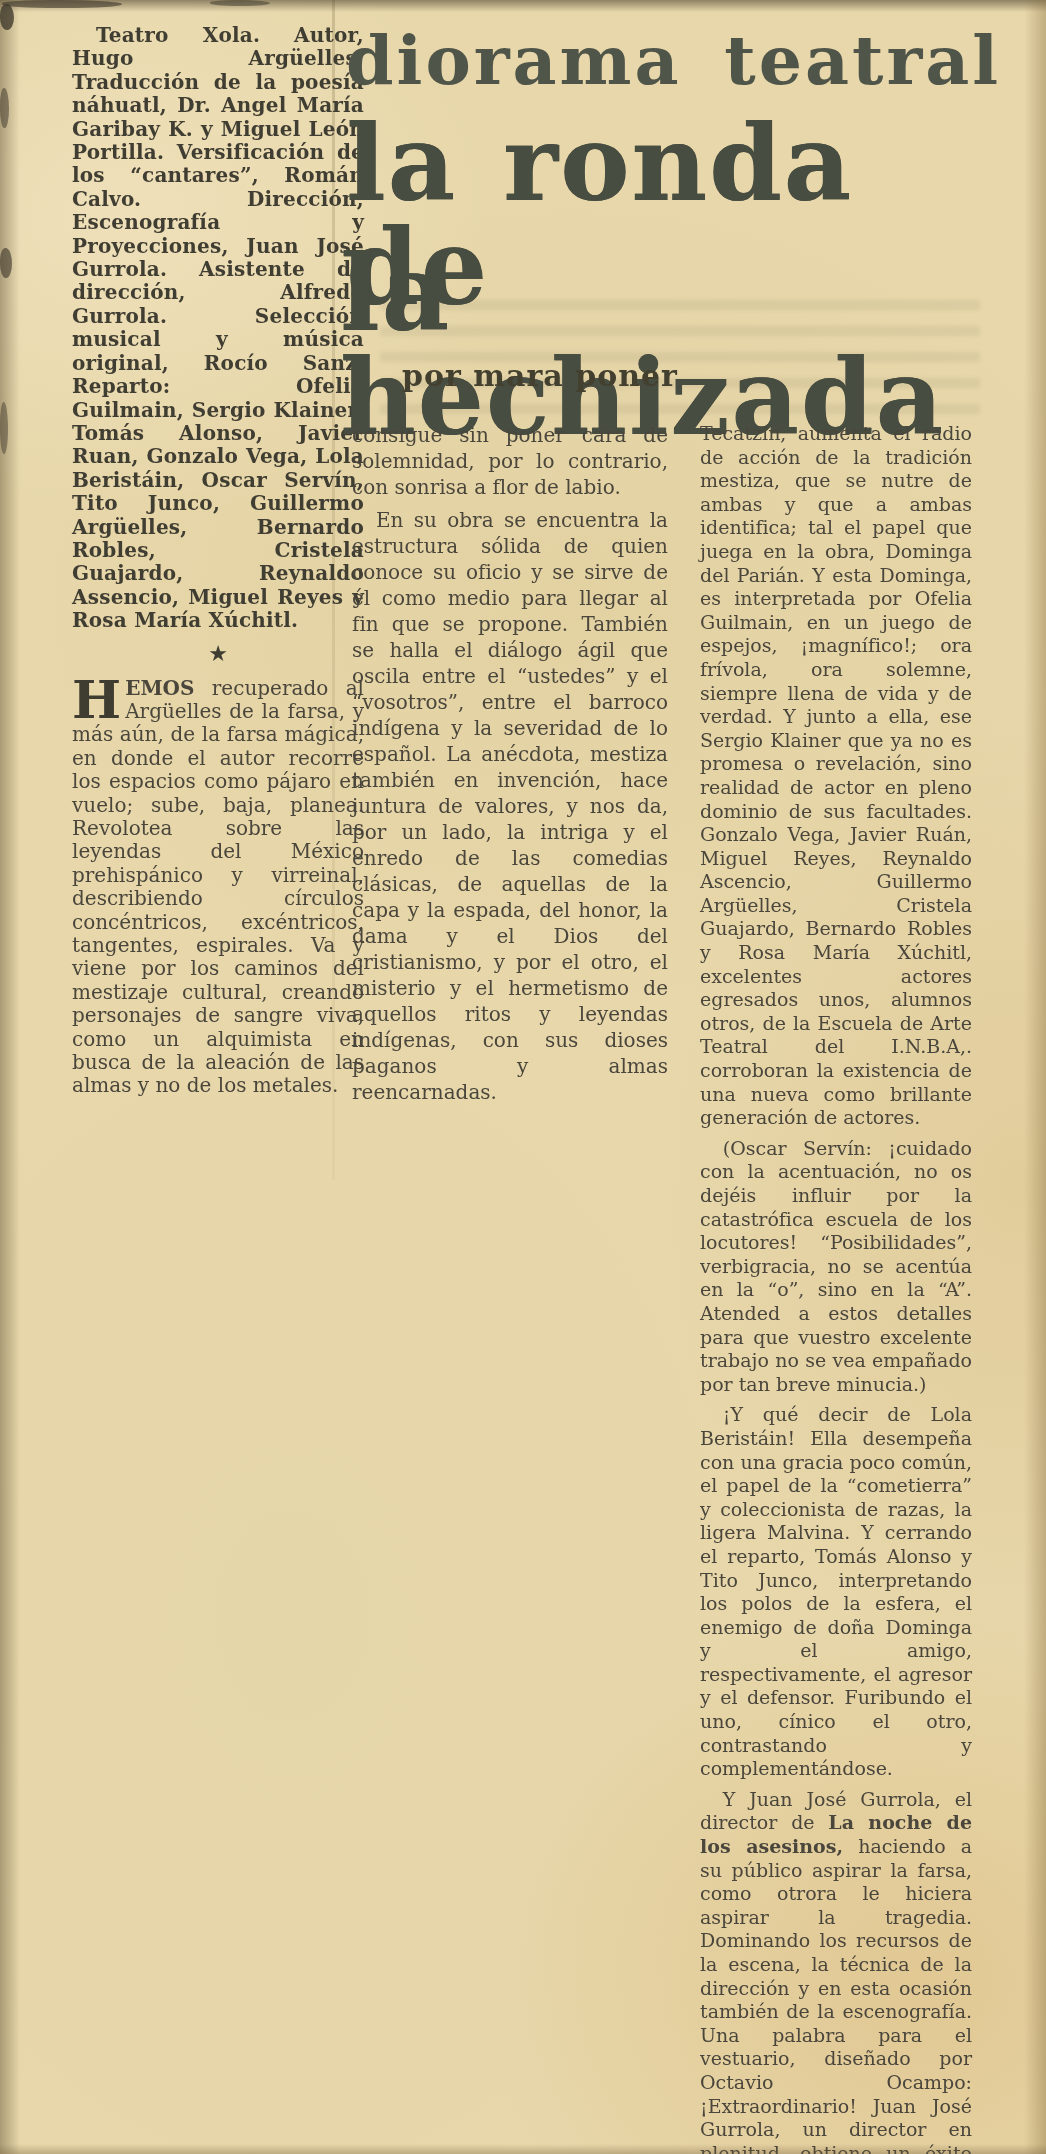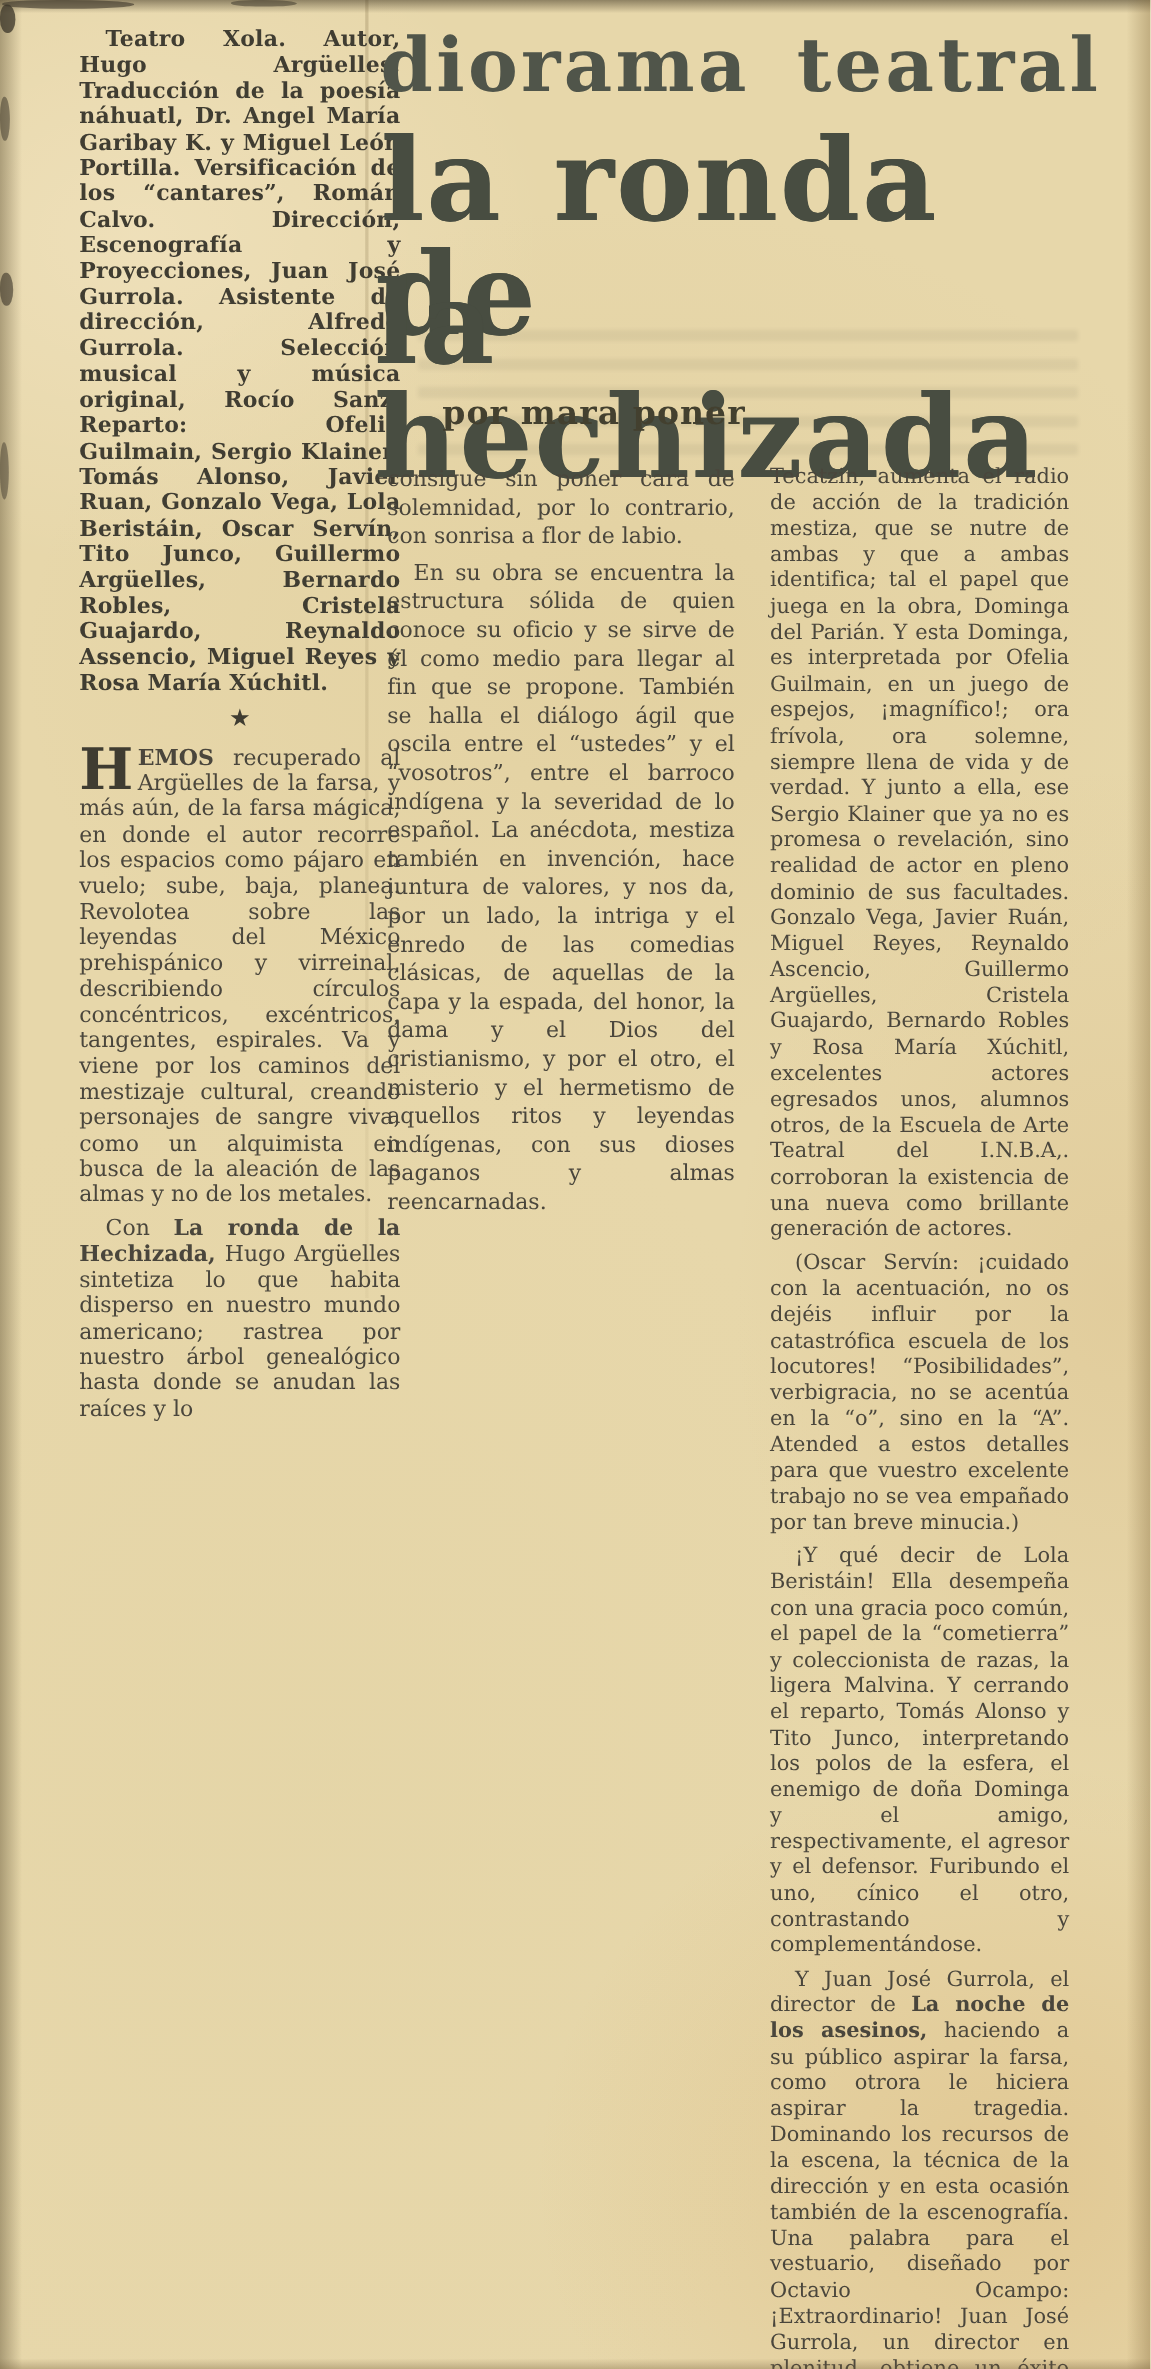--- a/index.html
+++ b/index.html
@@ -73,21 +73,20 @@
   <div class="bleed"></div>
   <div class="crease"></div>
 
   <div class="col col-left">
     <div class="credits">
         <p class="para indent"><span class="b">Teatro Xola. Autor, Hugo Argüelles. Traducción de la poesía náhuatl, Dr. Angel María Garibay K. y Miguel León Portilla. Versificación de los “cantares”, Román Calvo. Dirección, Escenografía y Proyecciones, Juan José Gurrola. Asistente de dirección, Alfredo Gurrola. Selección musical y música original, Rocío Sanz. Reparto: Ofelia Guilmain, Sergio Klainer, Tomás Alonso, Javier Ruan, Gonzalo Vega, Lola Beristáin, Oscar Servín, Tito Junco, Guillermo Argüelles, Bernardo Robles, Cristela Guajardo, Reynaldo Assencio, Miguel Reyes y Rosa María Xúchitl.</span></p>
       </div>
     <div class="star">★</div>
     <div class="lead">
         <p class="para"><span class="drop-cap">H</span><span class="b">EMOS</span><span> recuperado al Argüelles de la farsa, y más aún, de la farsa mágica, en donde el autor recorre los espacios como pájaro en vuelo; sube, baja, planea. Revolotea sobre las leyendas del México prehispánico y virreinal, describiendo círculos concéntricos, excéntricos, tangentes, espirales. Va y viene por los caminos del mestizaje cultural, creando personajes de sangre viva, como un alquimista en busca de la aleación de las almas y no de los metales.</span></p>
-        <p class="para indent"><span>Con </span><span class="b">La ronda de la Hechizada,</span><span> Hugo Argüelles sintetiza lo que habita disperso en nuestro mundo americano; rastrea por nuestro árbol genealógico hasta donde se anudan las raíces y lo</span></p>
       </div>
   </div>
 
   <div class="headline">
     <div class="kicker">diorama teatral</div>
     <div class="title title-l1">la ronda de</div>
     <div class="title title-l2">la hechizada</div>
     <div class="byline">por mara poner</div>
   </div>
 

